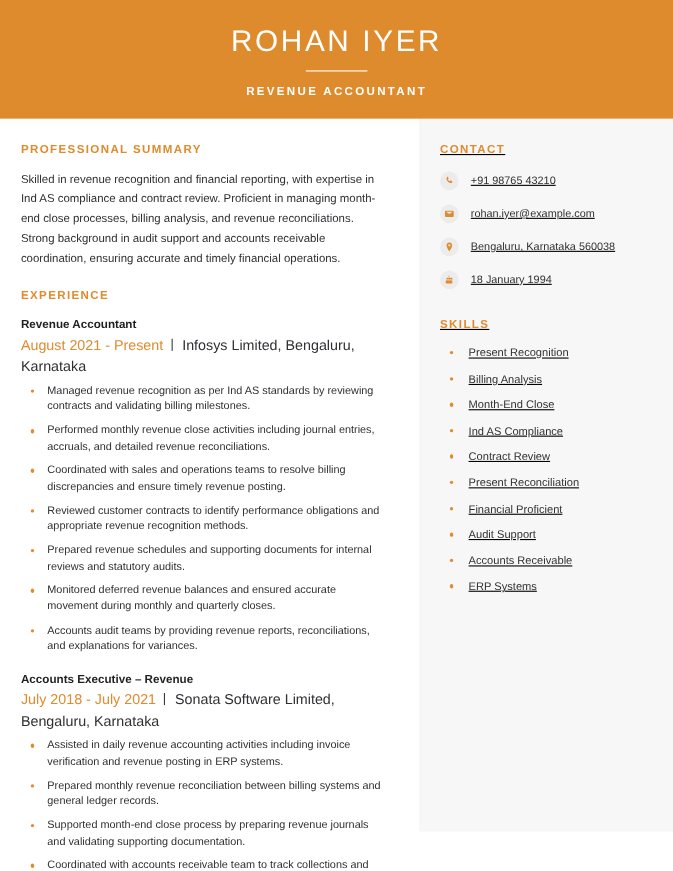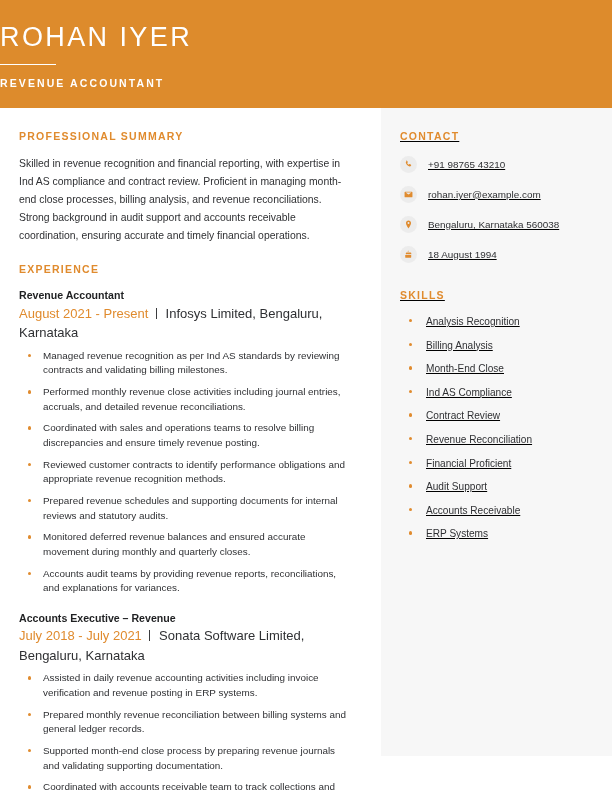--- a/index.html
+++ b/index.html
@@ -19,20 +19,21 @@
     background: #ffffff;
     overflow: hidden;
   }
 
   
   .header {
     height: 108px;
     background: #dd8b2c;
     display: flex;
     flex-direction: column;
+    align-items: center;
     justify-content: center;
     padding-top: 4px;
   }
   .header-name {
     font-size: 27px;
     font-weight: 300;
     letter-spacing: 2.4px;
     color: #ffffff;
     line-height: 1.1;
     white-space: nowrap;
@@ -275,35 +276,35 @@
             </span>
             <span class="contact-text">Bengaluru, Karnataka 560038</span>
           </div>
 
           <div class="contact-row">
             <span class="ico-badge">
               <svg width="9" height="9" viewBox="0 0 16 16">
                   <path fill="#e08b2e" d="M7.4 1c.4.5.8 1 .8 1.5 0 .4-.4.7-.8.7s-.8-.3-.8-.7c0-.5.4-1 .8-1.5zM4 4.6h7.6c.8 0 1.4.6 1.4 1.4v1.3c-.6.4-1.2.4-1.8 0-.7-.5-1.6-.5-2.3 0-.6.4-1.2.4-1.8 0-.7-.5-1.6-.5-2.3 0-.5.4-1.1.4-1.6.1V6c0-.8.6-1.4 1.4-1.4H4zM2.2 8.8c.8.4 1.7.3 2.4-.2.6-.4 1.2-.4 1.8 0 .7.5 1.6.5 2.3 0 .6-.4 1.2-.4 1.8 0 .7.5 1.6.5 2.3 0v4.1c0 .7-.5 1.2-1.2 1.2H3.4c-.7 0-1.2-.5-1.2-1.2V8.8z"></path>
                 </svg>
             </span>
-            <span class="contact-text">18 August 1994</span>
+            <span class="contact-text">18 January 1994</span>
           </div>
 
         </div>
       </section>
 
       <section>
         <div class="sec-title">SKILLS</div>
         <ul class="skills">
-          <li>Analysis Recognition</li>
+          <li>Present Recognition</li>
           <li>Billing Analysis</li>
           <li>Month-End Close</li>
           <li>Ind AS Compliance</li>
           <li>Contract Review</li>
-          <li>Revenue Reconciliation</li>
+          <li>Present Reconciliation</li>
           <li>Financial Proficient</li>
           <li>Audit Support</li>
           <li>Accounts Receivable</li>
           <li>ERP Systems</li>
         </ul>
       </section>
 
     </div>
   </div>
 </div>

